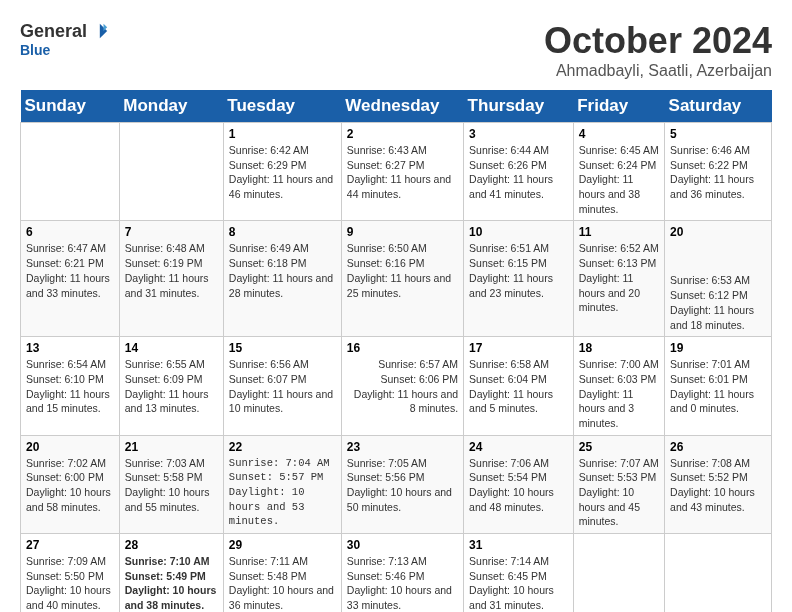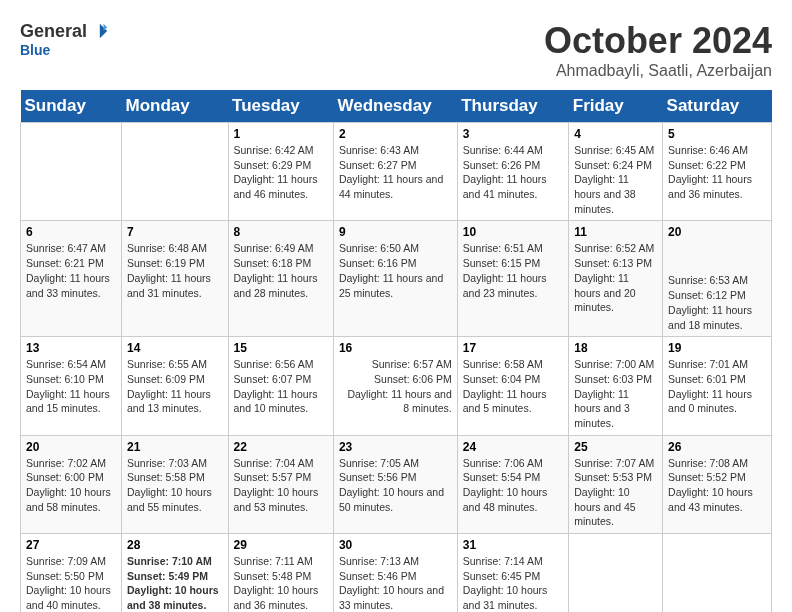--- a/index.html
+++ b/index.html
@@ -254,21 +254,21 @@
 Daylight: 10 hours and 58 minutes.</div>
         </td>
         <td>
           <span class="day-num">21</span>
           <div class="cell-text" style="white-space: pre-line;">Sunrise: 7:03 AM
 Sunset: 5:58 PM
 Daylight: 10 hours and 55 minutes.</div>
         </td>
         <td>
           <span class="day-num">22</span>
-          <div class="cell-text" style="white-space: pre-line;">Sunrise: 7:04 AM
+          <div class="cell-text" style="white-space: pre-line; font-family: Liberation Mono, monospace;">Sunrise: 7:04 AM
 Sunset: 5:57 PM
 Daylight: 10 hours and 53 minutes.</div>
         </td>
         <td>
           <span class="day-num">23</span>
           <div class="cell-text" style="white-space: pre-line;">Sunrise: 7:05 AM
 Sunset: 5:56 PM
 Daylight: 10 hours and 50 minutes.</div>
         </td>
         <td>

